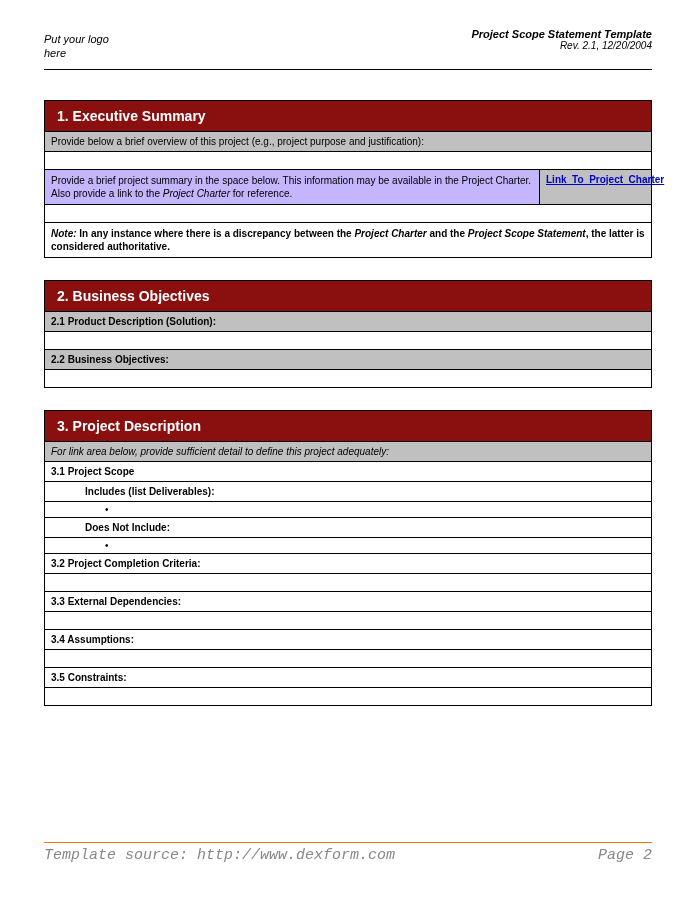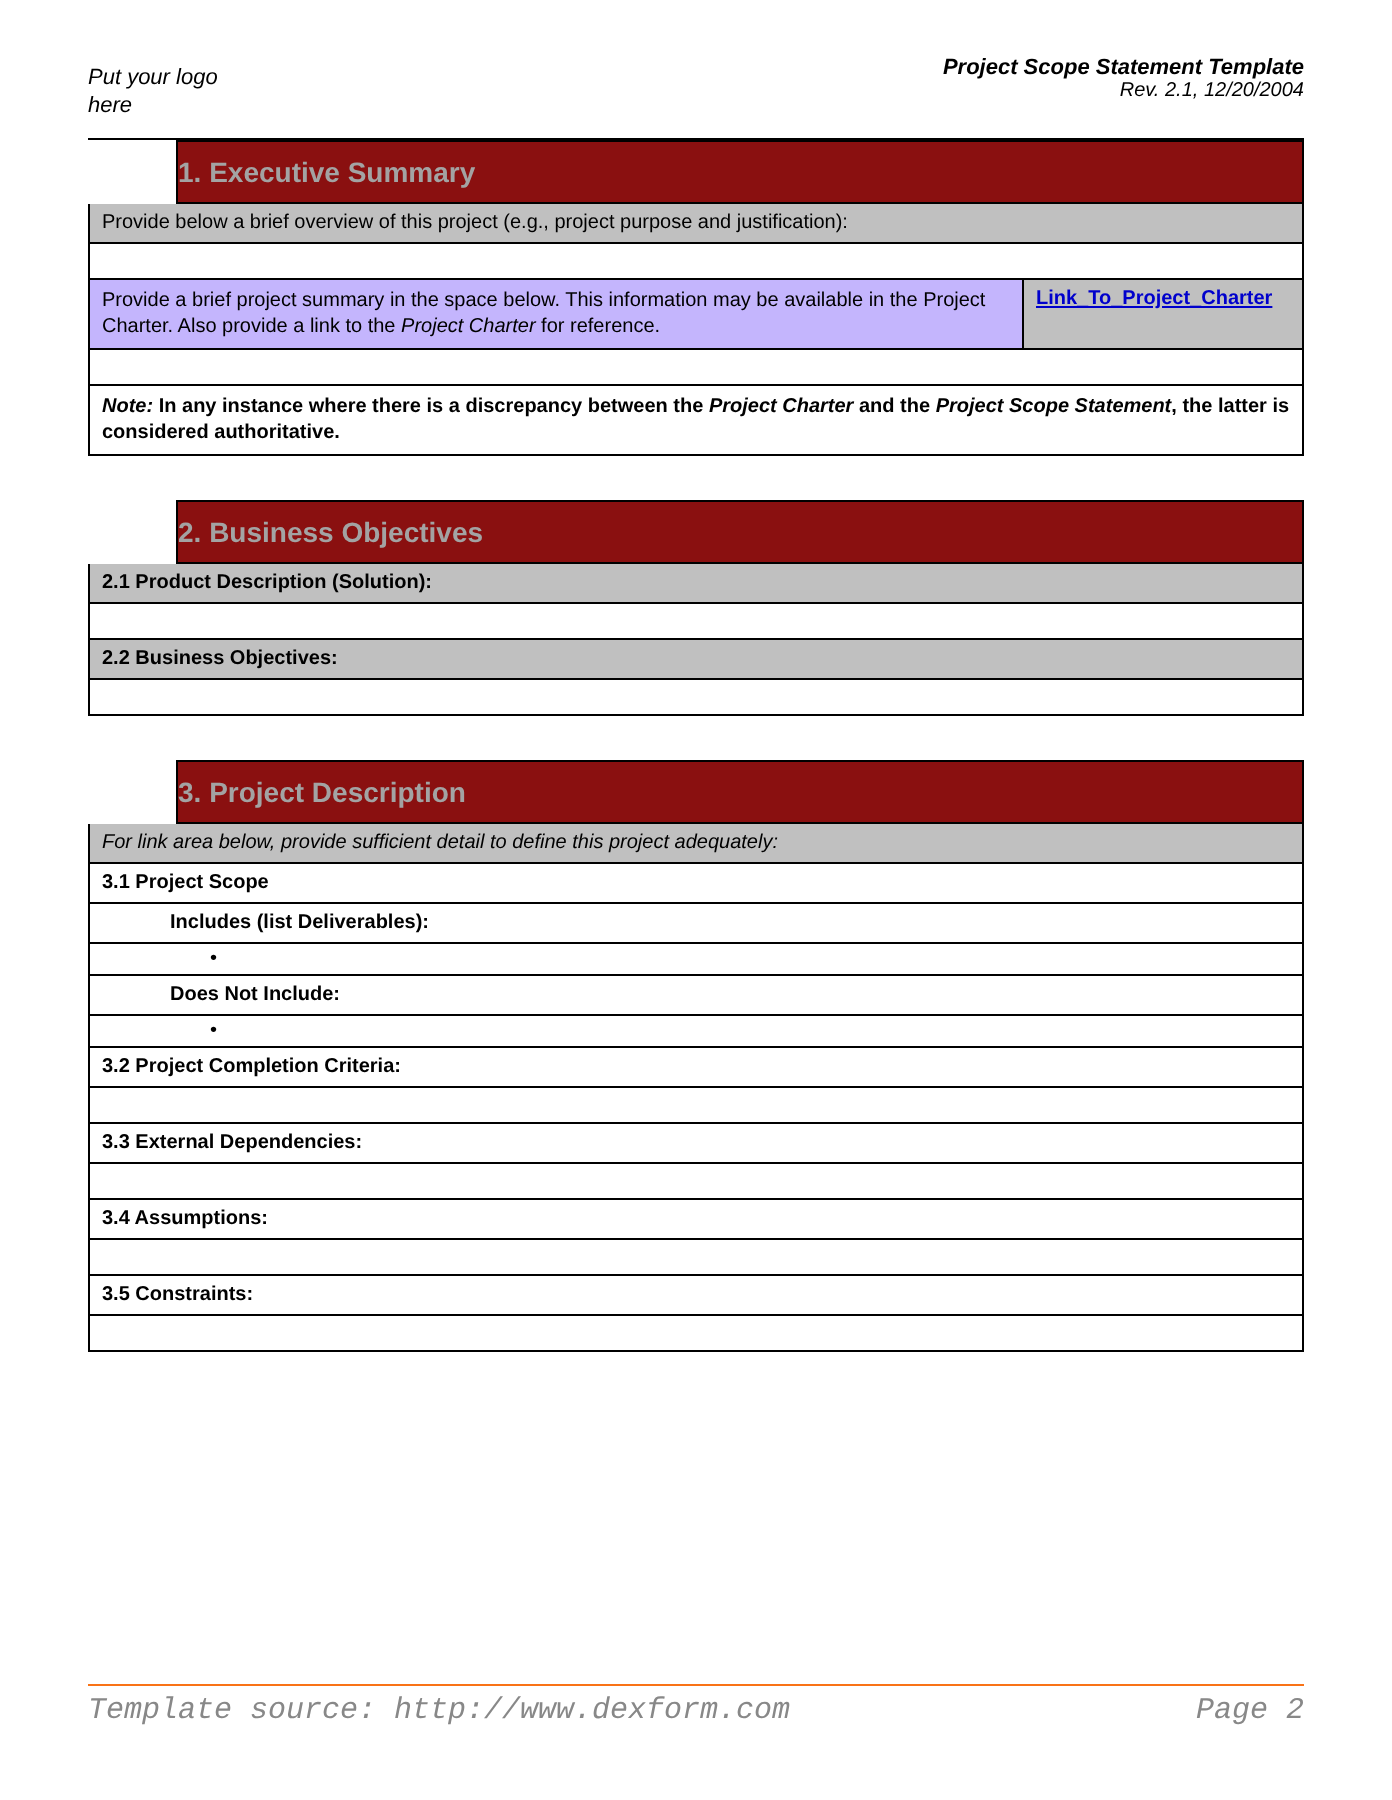--- a/index.html
+++ b/index.html
@@ -13,20 +13,21 @@
     color: #000;
   }
   .page {
     padding: 28px 44px 20px 44px;
   }
   .header {
     display: flex;
     align-items: flex-start;
     border-bottom: 1px solid #000;
     padding-bottom: 8px;
+    margin-bottom: 30px;
   }
   .logo-box {
     font-style: italic;
     font-size: 11px;
     width: 68px;
     line-height: 1.3;
     padding-top: 4px;
   }
   .org-box {
     font-weight: bold;
@@ -39,26 +40,25 @@
   .doc-title-box {
     margin-left: auto;
     text-align: right;
     font-size: 10px;
   }
   .doc-title-box .t1 { font-weight: bold; font-style: italic; font-size: 11px; padding-left: 18px; }
   .doc-title-box .t2 { font-style: italic; }
   .section { margin-bottom: 22px; }
   .section-header {
     background: #8a1010;
-    color: #a3a3a3;
+    color: #ffffff;
     font-weight: bold;
     font-size: 14px;
-    padding: 7px 0;
-    border: 1px solid #000;
-    margin-left: 44px;
+    padding: 7px 12px;
+    border: 1px solid #000;
   }
   .gray-row {
     background: #c0c0c0;
     border: 1px solid #000;
     border-top: none;
     padding: 4px 6px;
     font-size: 10px;
   }
   .white-row {
     background: #fff;
@@ -75,21 +75,21 @@
   }
   .split-left {
     background: #c4b5fd;
     flex: 1;
     padding: 4px 6px;
     font-size: 10px;
     line-height: 1.3;
   }
   .split-right {
     background: #c0c0c0;
-    width: 140px;
+    width: 112px;
     border-left: 1px solid #000;
     padding: 4px 6px;
     font-size: 10px;
     font-weight: bold;
   }
   .split-right a { color: #0000cc; text-decoration: underline; }
   .bold { font-weight: bold; }
   .italic { font-style: italic; }
   .sub-gray {
     background: #c0c0c0;

